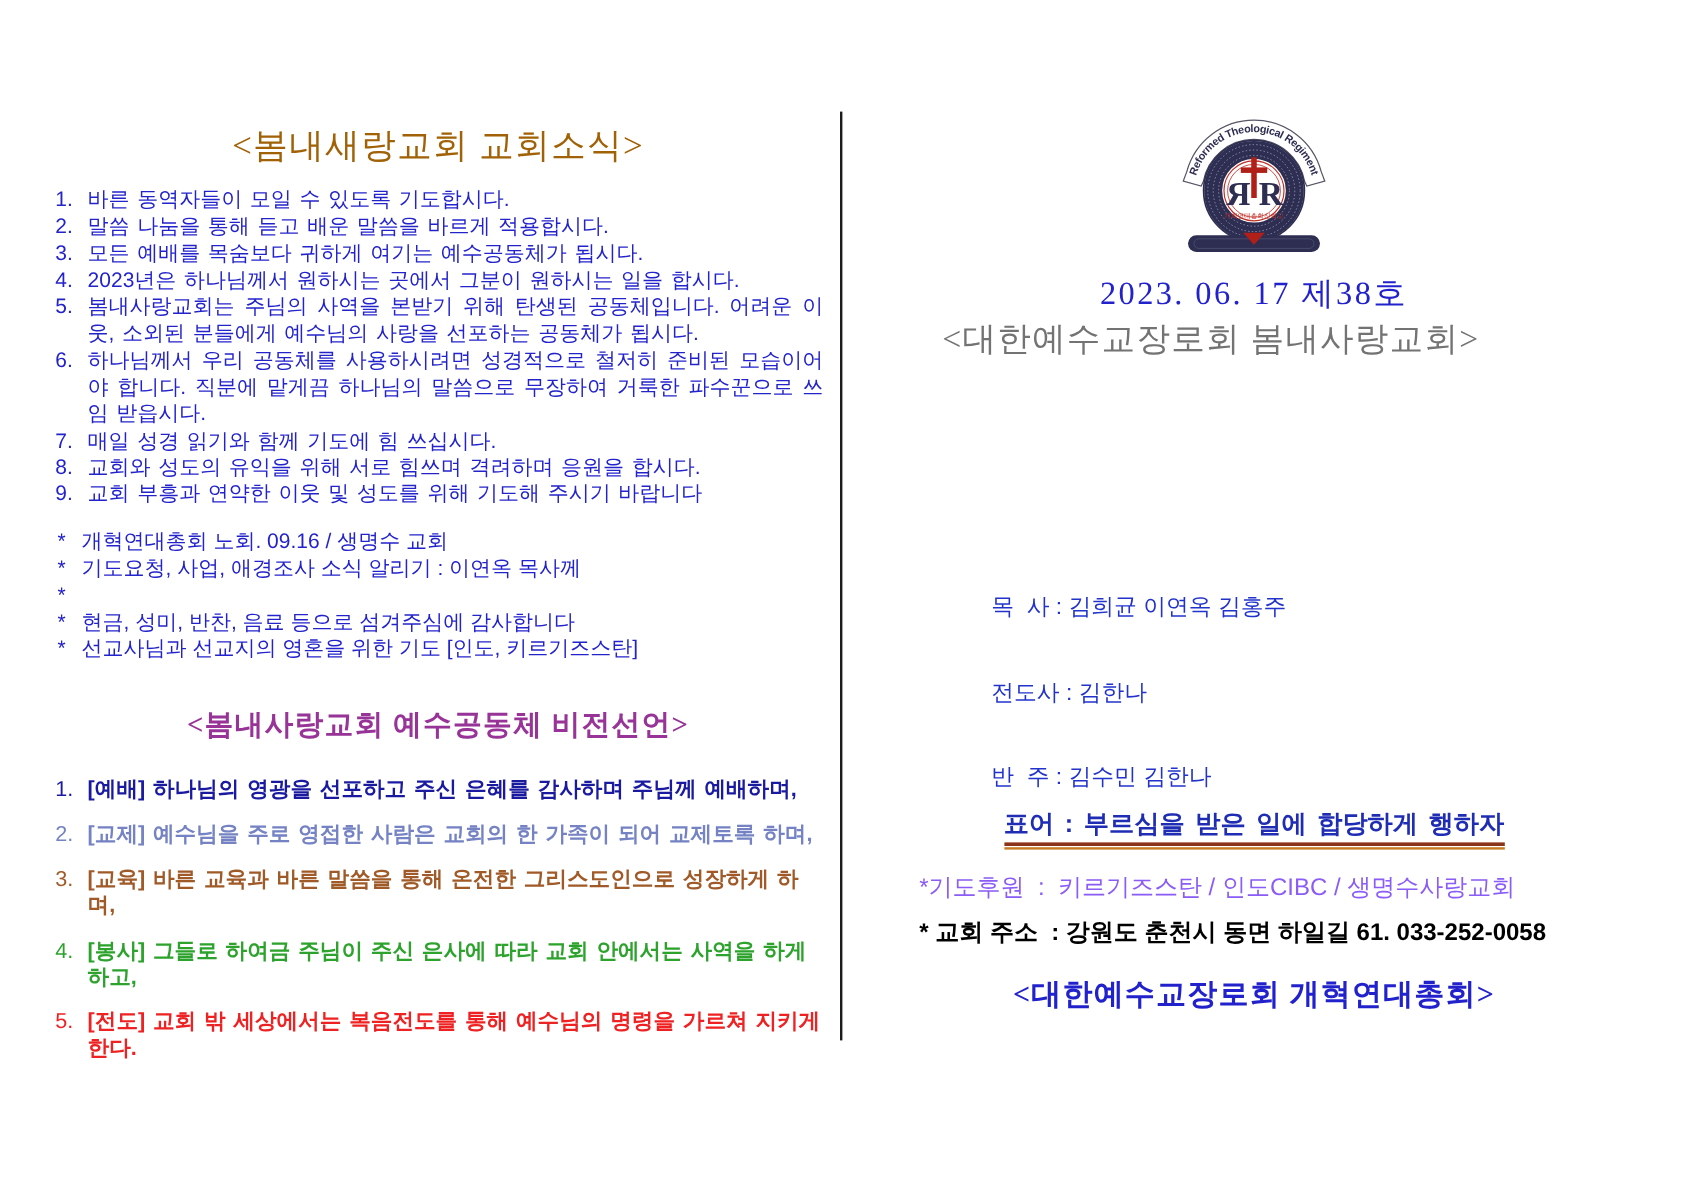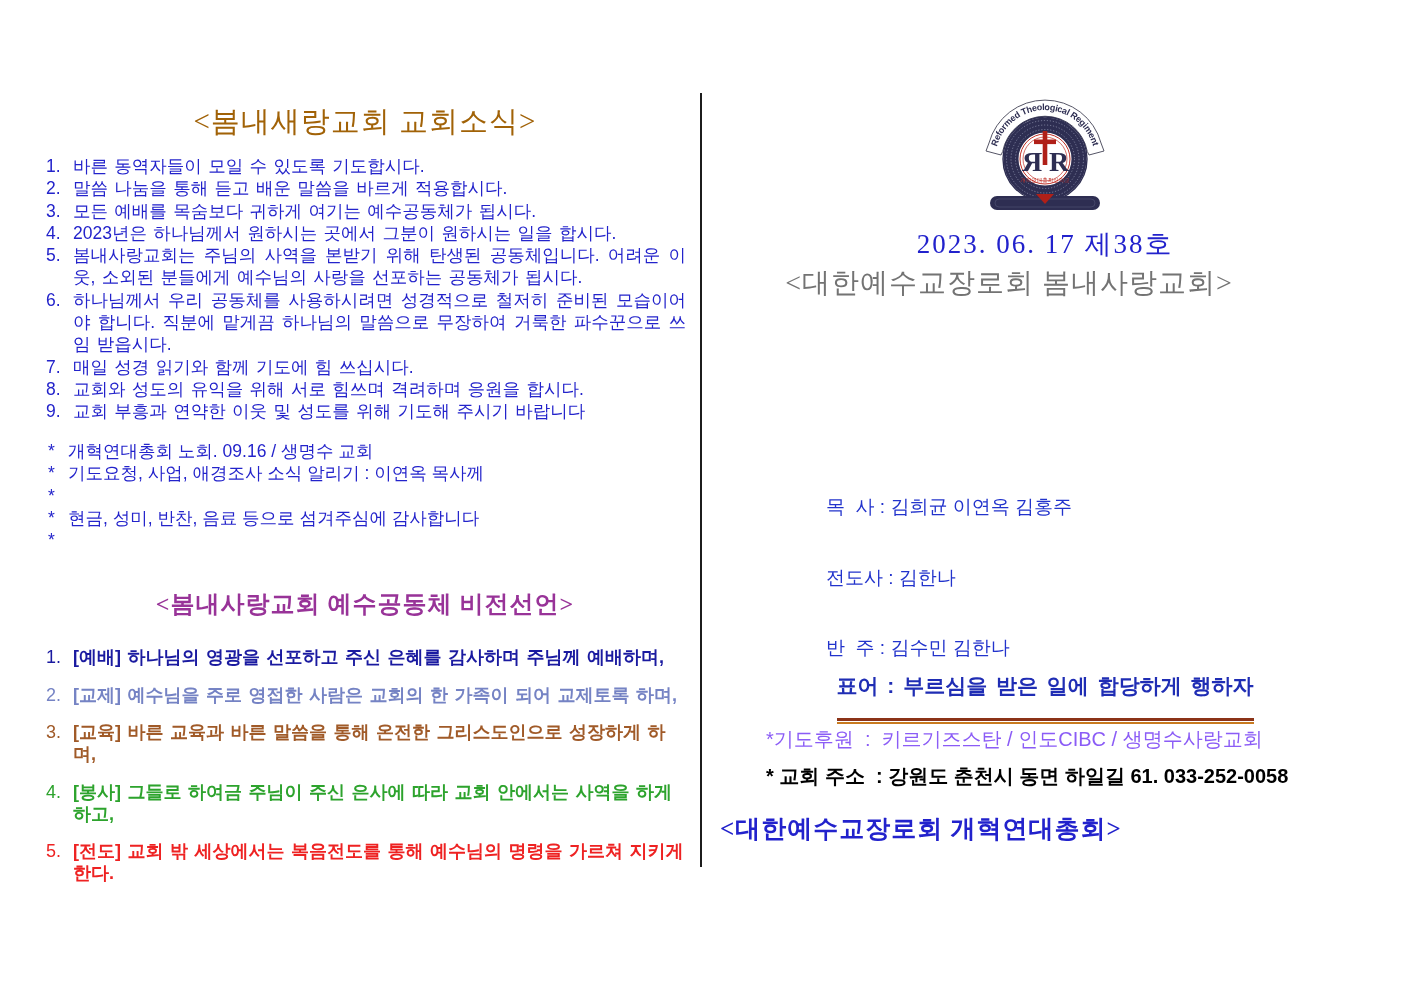--- a/index.html
+++ b/index.html
@@ -37,27 +37,27 @@
   
   .logo { position:absolute; left:980px; top:85px; width:130px; height:132px; }
   .issue { position:absolute; left:720px; top:226px; width:650px; text-align:center;
            font-family:"Liberation Serif", serif; font-size:27px; color:#2222cc; letter-spacing:2px; }
   .church { position:absolute; left:684px; top:264px; width:650px; text-align:center;
             font-family:"Liberation Serif", serif; font-size:28px; color:#737373; letter-spacing:1px; }
   .staff { position:absolute; left:826px; top:448px; font-size:19px; color:#2233cc;
            line-height:23.5px; white-space:pre; }
   .motto-wrap { position:absolute; left:720px; top:672px; width:650px; text-align:center; }
   .motto-outer { display:inline-block; border-bottom:2px solid #c87a20; padding-bottom:1px; }
-  .motto-inner { display:inline-block; border-bottom:3px solid #8b3318; padding-bottom:18px;
+  .motto-inner { display:inline-block; border-bottom:3px solid #8b3318; padding-bottom:2px;
                  font-weight:bold; font-size:21px; color:#1f2db4; word-spacing:3px; }
   .prayer { position:absolute; left:766px; top:726px; font-weight:normal; font-size:20px;
             color:#8b5cf6; white-space:pre; }
   .address { position:absolute; left:766px; top:763px; font-weight:bold; font-size:20px;
              color:#000000; white-space:pre; }
-  .denom { position:absolute; left:720px; top:812px; width:650px; text-align:left;
+  .denom { position:absolute; left:720px; top:812px; width:650px; text-align:center;
            font-family:"Liberation Serif", serif; font-weight:bold; font-size:25px;
            color:#2222cc; letter-spacing:1px; }
   .logo-letter { font-family:"Liberation Serif", serif; font-weight:bold; }
 </style>
 </head>
 <body>
 
 <div class="divider"></div>
 
 <div class="l-title">&lt;봄내새랑교회 교회소식&gt;</div>
@@ -112,20 +112,21 @@
   </div>
   <div class="notice-row">
     <span class="notice-bullet">*</span>
   </div>
   <div class="notice-row">
     <span class="notice-bullet">*</span>
     <div class="notice-text">현금, 성미, 반찬, 음료 등으로 섬겨주심에 감사합니다</div>
   </div>
   <div class="notice-row">
     <span class="notice-bullet">*</span>
+    <div class="notice-text">선교사님과 선교지의 영혼을 위한 기도 [인도, 키르기즈스탄]</div>
   </div>
 </div>
 
 <div class="v-title">&lt;봄내사랑교회 예수공동체 비전선언&gt;</div>
 
 <div class="vision">
   <div class="v-row v1">
     <span class="v-num">1.</span>
     <div class="v-text">[예배] 하나님의 영광을 선포하고 주신 은혜를 감사하며 주님께 예배하며,</div>
   </div>

